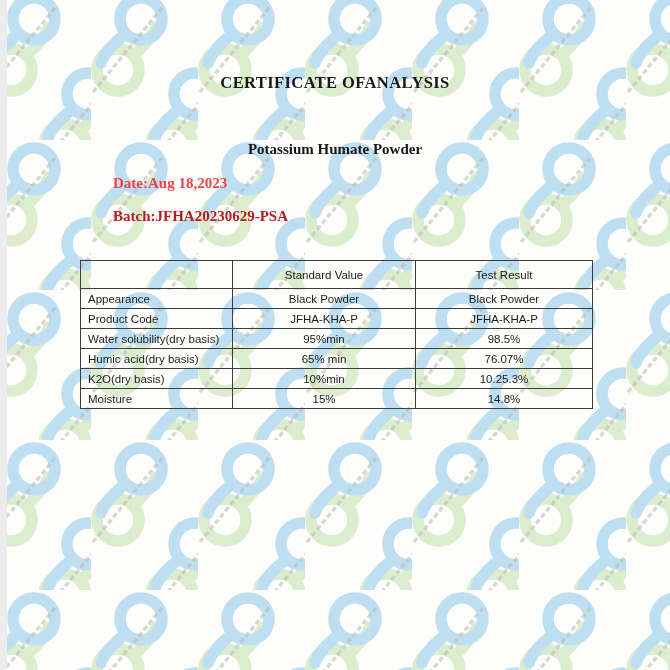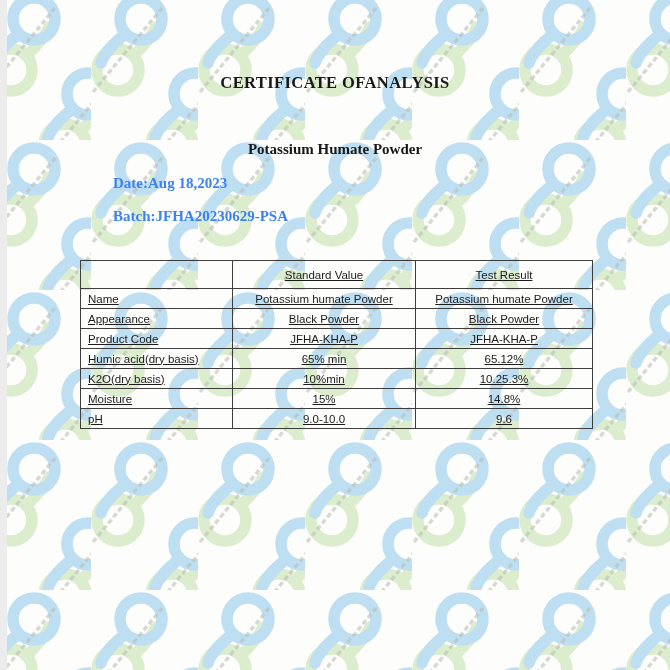--- a/index.html
+++ b/index.html
@@ -20,40 +20,40 @@
     position:absolute; top:69px; left:7px; width:656px;
     text-align:center; font-weight:bold; font-size:16.5px;
     letter-spacing:0.4px; color:#181818;
   }
   .doc-subtitle {
     position:absolute; top:137px; left:7px; width:656px;
     text-align:center; font-weight:bold; font-size:15px; color:#181818;
   }
   .doc-date {
     position:absolute; top:171px; left:113px;
-    font-weight:bold; font-size:15px; color:#3b82f6;
+    font-weight:bold; font-size:15px; color:#ef4444;
   }
   .doc-batch {
     position:absolute; top:204px; left:113px;
-    font-weight:bold; font-size:15px; color:#3b82f6;
+    font-weight:bold; font-size:15px; color:#b91c1c;
   }
 
   table.coa {
     position:absolute; left:80px; top:256px; width:512px;
     border-collapse:collapse; table-layout:fixed;
     font-family:"Liberation Sans", sans-serif;
     font-size:11.5px; color:#1c1c1c;
   }
   table.coa col.c1 { width:152px; }
   table.coa col.c2 { width:183px; }
   table.coa col.c3 { width:177px; }
   table.coa th, table.coa td {
     border:1px solid #3d3d3d; background:transparent;
     padding:0 7px; height:20px; vertical-align:middle;
-    white-space:nowrap; overflow:hidden;text-decoration:underline;
+    white-space:nowrap; overflow:hidden;
   }
   table.coa thead th {
     height:28px; font-weight:normal; text-align:center; font-size:11.5px;
   }
   table.coa td { text-align:center; }
   table.coa td:first-child { text-align:left; }
 </style>
 </head>
 <body>
 
@@ -96,51 +96,46 @@
         </colgroup>
       <thead>
         <tr>
             <th></th>
             <th>Standard Value</th>
             <th>Test Result</th>
           </tr>
       </thead>
       <tbody>
           <tr>
-            <td>Name</td>
-            <td>Potassium humate Powder</td>
-            <td>Potassium humate Powder</td>
-          </tr>
-          <tr>
             <td>Appearance</td>
             <td>Black Powder</td>
             <td>Black Powder</td>
           </tr>
           <tr>
             <td>Product Code</td>
             <td>JFHA-KHA-P</td>
             <td>JFHA-KHA-P</td>
           </tr>
           <tr>
+            <td>Water solubility(dry basis)</td>
+            <td>95%min</td>
+            <td>98.5%</td>
+          </tr>
+          <tr>
             <td>Humic acid(dry basis)</td>
             <td>65% min</td>
-            <td>65.12%</td>
+            <td>76.07%</td>
           </tr>
           <tr>
             <td>K2O(dry basis)</td>
             <td>10%min</td>
             <td>10.25.3%</td>
           </tr>
           <tr>
             <td>Moisture</td>
             <td>15%</td>
             <td>14.8%</td>
           </tr>
-          <tr>
-            <td>pH</td>
-            <td>9.0-10.0</td>
-            <td>9.6</td>
-          </tr>
         </tbody>
     </table>
 
   </div>
 </div>
 
 </body></html>

